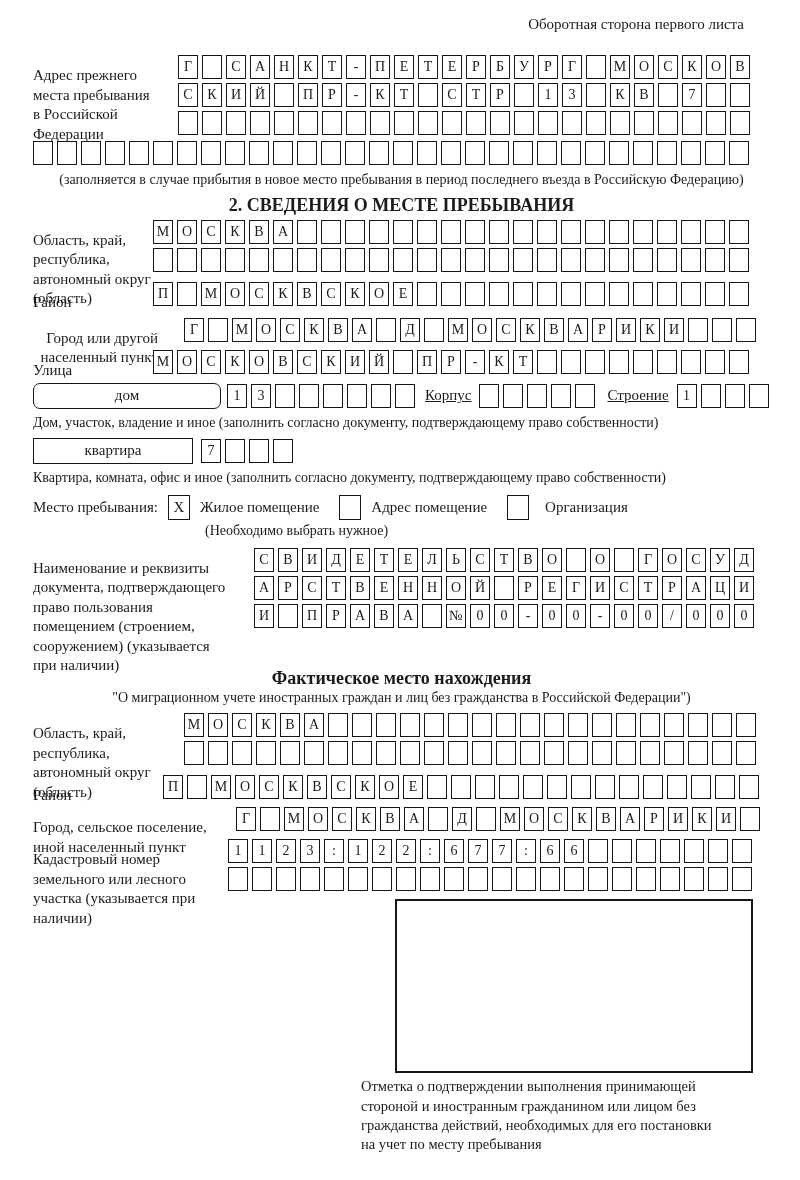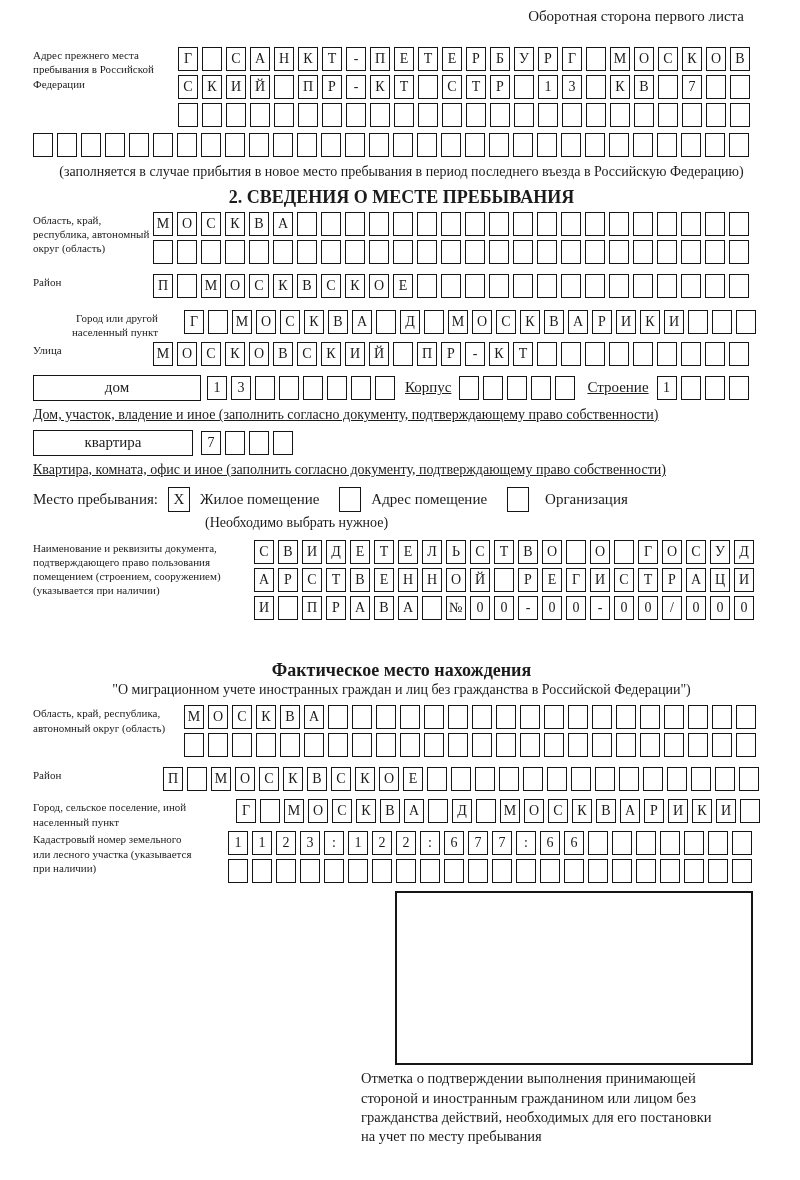--- a/index.html
+++ b/index.html
@@ -1,24 +1,24 @@
 <!DOCTYPE html>
 <html><head>
 <meta charset="utf-8">
 <style>
   html,body { margin:0; padding:0; background:#ffffff; }
   body {
     width:800px; height:1180px; overflow:hidden;
     font-family:"Liberation Serif", serif; color:#1b1b1b;
   }
-  .page { padding:8px 30px 0 33px; }
+  .page { padding:16px 30px 0 33px; }
   .corner { text-align:right; font-size:15px; padding-right:26px; }
 
   .frow { position:relative; }
-  .lbl { position:absolute; left:0; top:1px; font-size:11px; line-height:1.3; }
+  .lbl { position:absolute; left:0; top:11px; font-size:15px; line-height:1.3; }
   .lw125{width:125px} .lw120{width:120px} .lw195{width:195px}
   .lw150{width:150px} .lw130{width:130px} .lw185{width:185px} .lw165{width:165px}
 
   .grid { display:flex; flex-wrap:wrap; gap:4px; }
   .cell {
     box-sizing:border-box; flex:0 0 20px; width:20px; height:24px;
     border:1.6px solid #161616; display:flex; align-items:center; justify-content:center;
     font-size:14px; line-height:1; background:#fff;
   }
   .g574{width:574px} .g598{width:598px} .g502{width:502px} .g526{width:526px} .g718{width:718px}
@@ -34,24 +34,24 @@
   .r-region { margin-top:4px; }
   .r-district { margin-top:10px; }
   .r-city { margin-top:12px;text-align:right; }
   .r-street { margin-top:8px; }
 
   .hrow { margin-top:9px; display:flex; align-items:center; }
   .big-box {
     box-sizing:border-box; border:1.8px solid #161616; height:26px;
     display:flex; align-items:center; justify-content:center; font-size:15px; background:#fff;
   }
-  .dom-box { width:168px; }
+  .dom-box { width:188px;border-radius:7px; }
   .kv-box { width:160px; }
   .inline-lbl { font-size:15px;text-decoration:underline; }
-  .note-l { margin-top:5px;text-decoration:underline; }
+  .note-l { margin-top:5px; }
   .arow { margin-top:5px; display:flex; align-items:center; }
 
   .srow { margin-top:7px; display:flex; align-items:center; font-size:15px; }
   .cbox {
     box-sizing:border-box; width:22px; height:25px; border:1.7px solid #161616;
     display:flex; align-items:center; justify-content:center; font-size:15px; background:#fff;
   }
   .sel-note { margin-left:172px; margin-top:2px; }
 
   .r-doc { margin-top:7px; }

